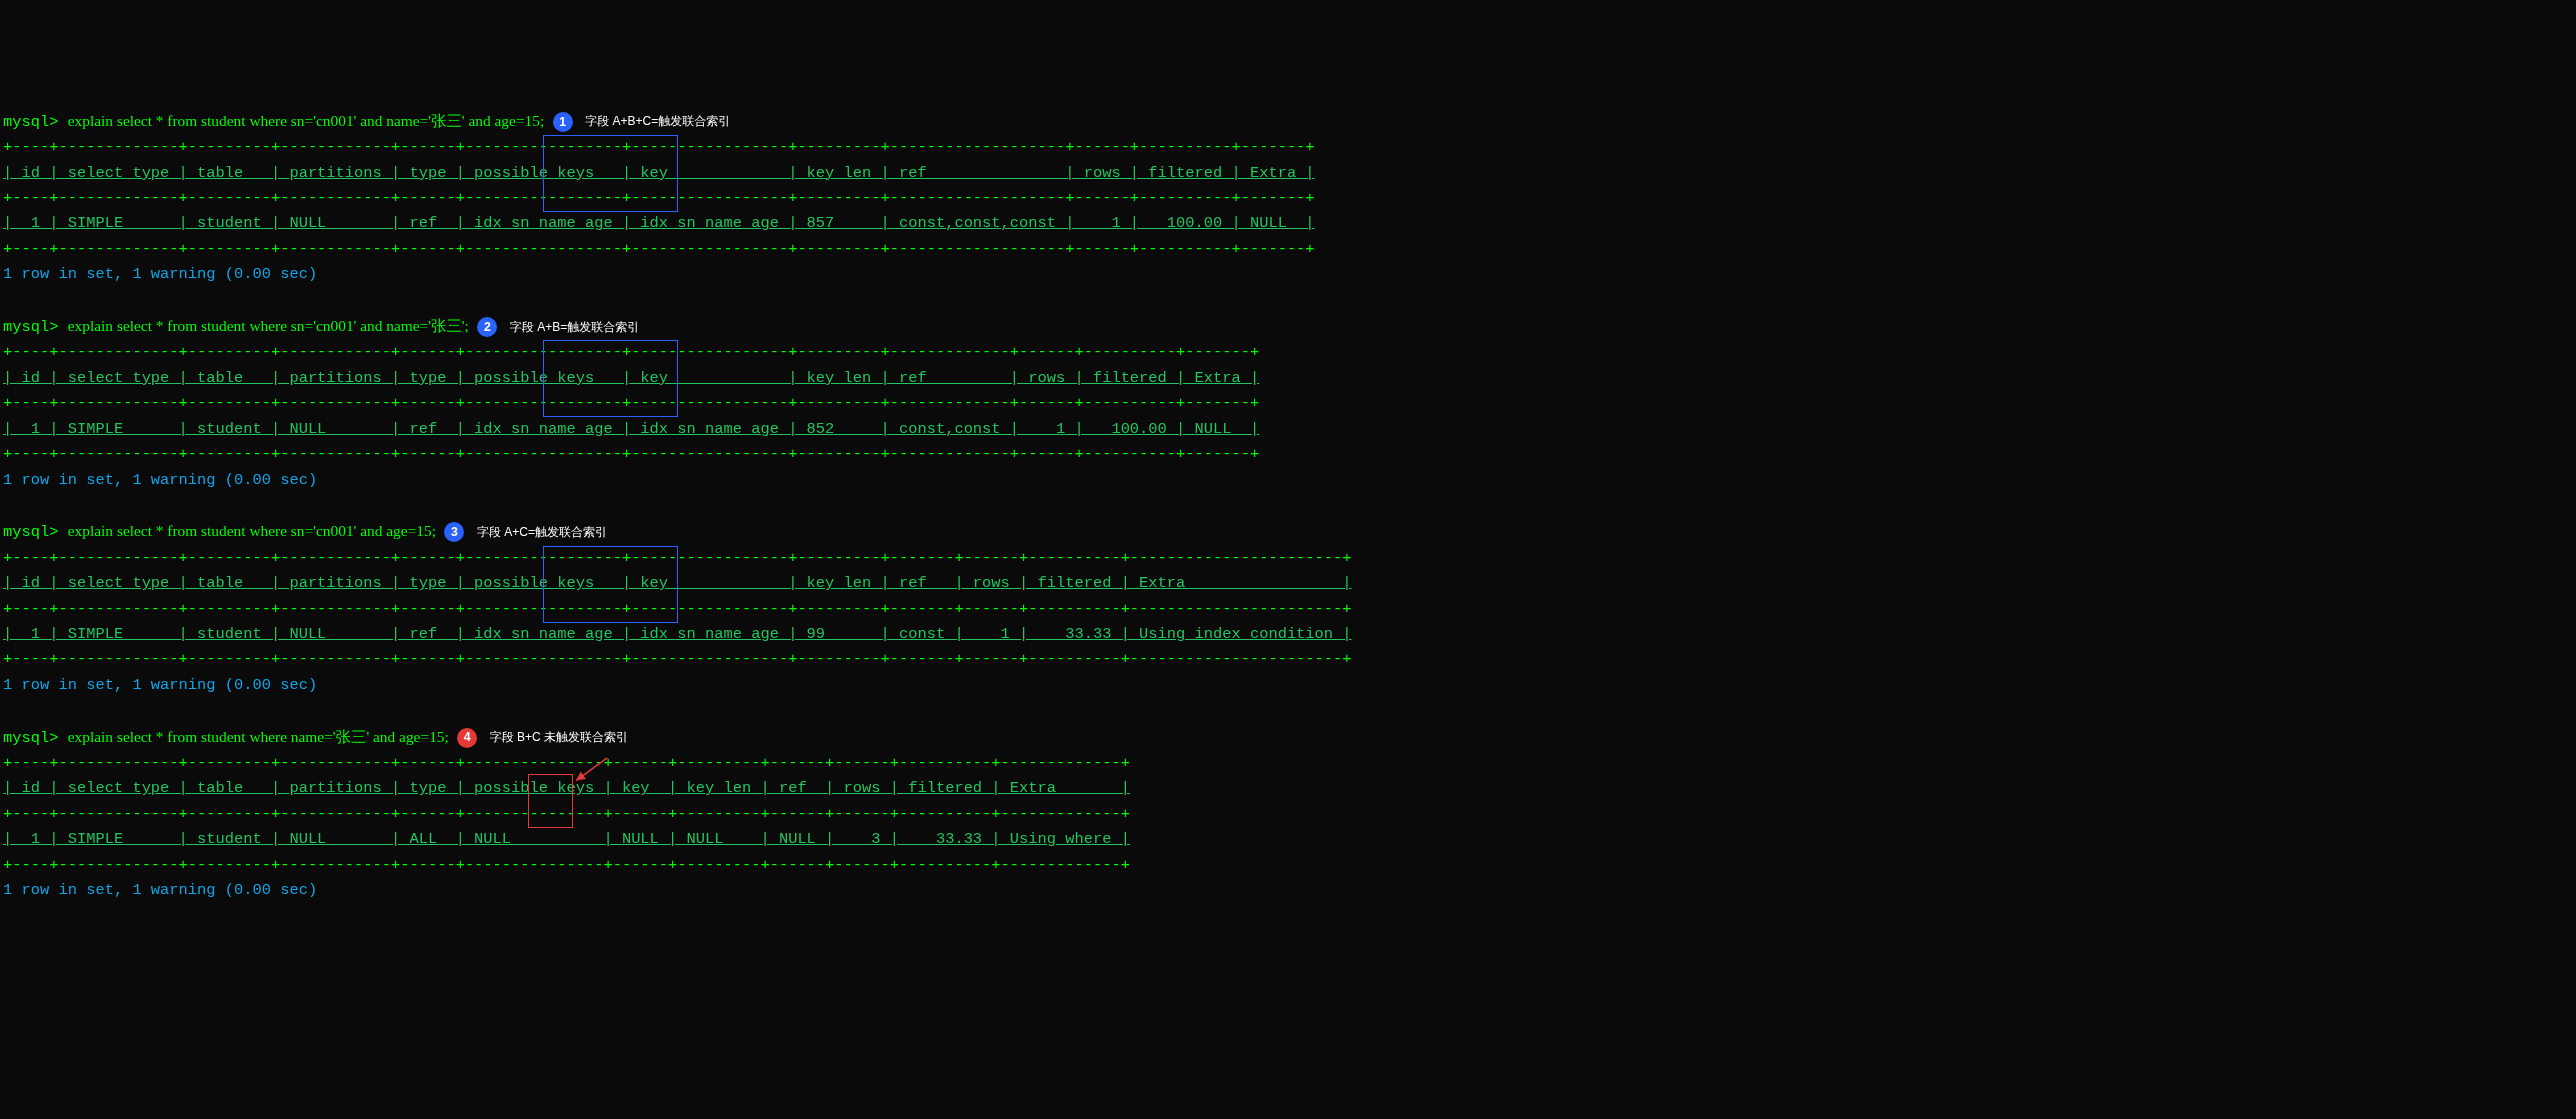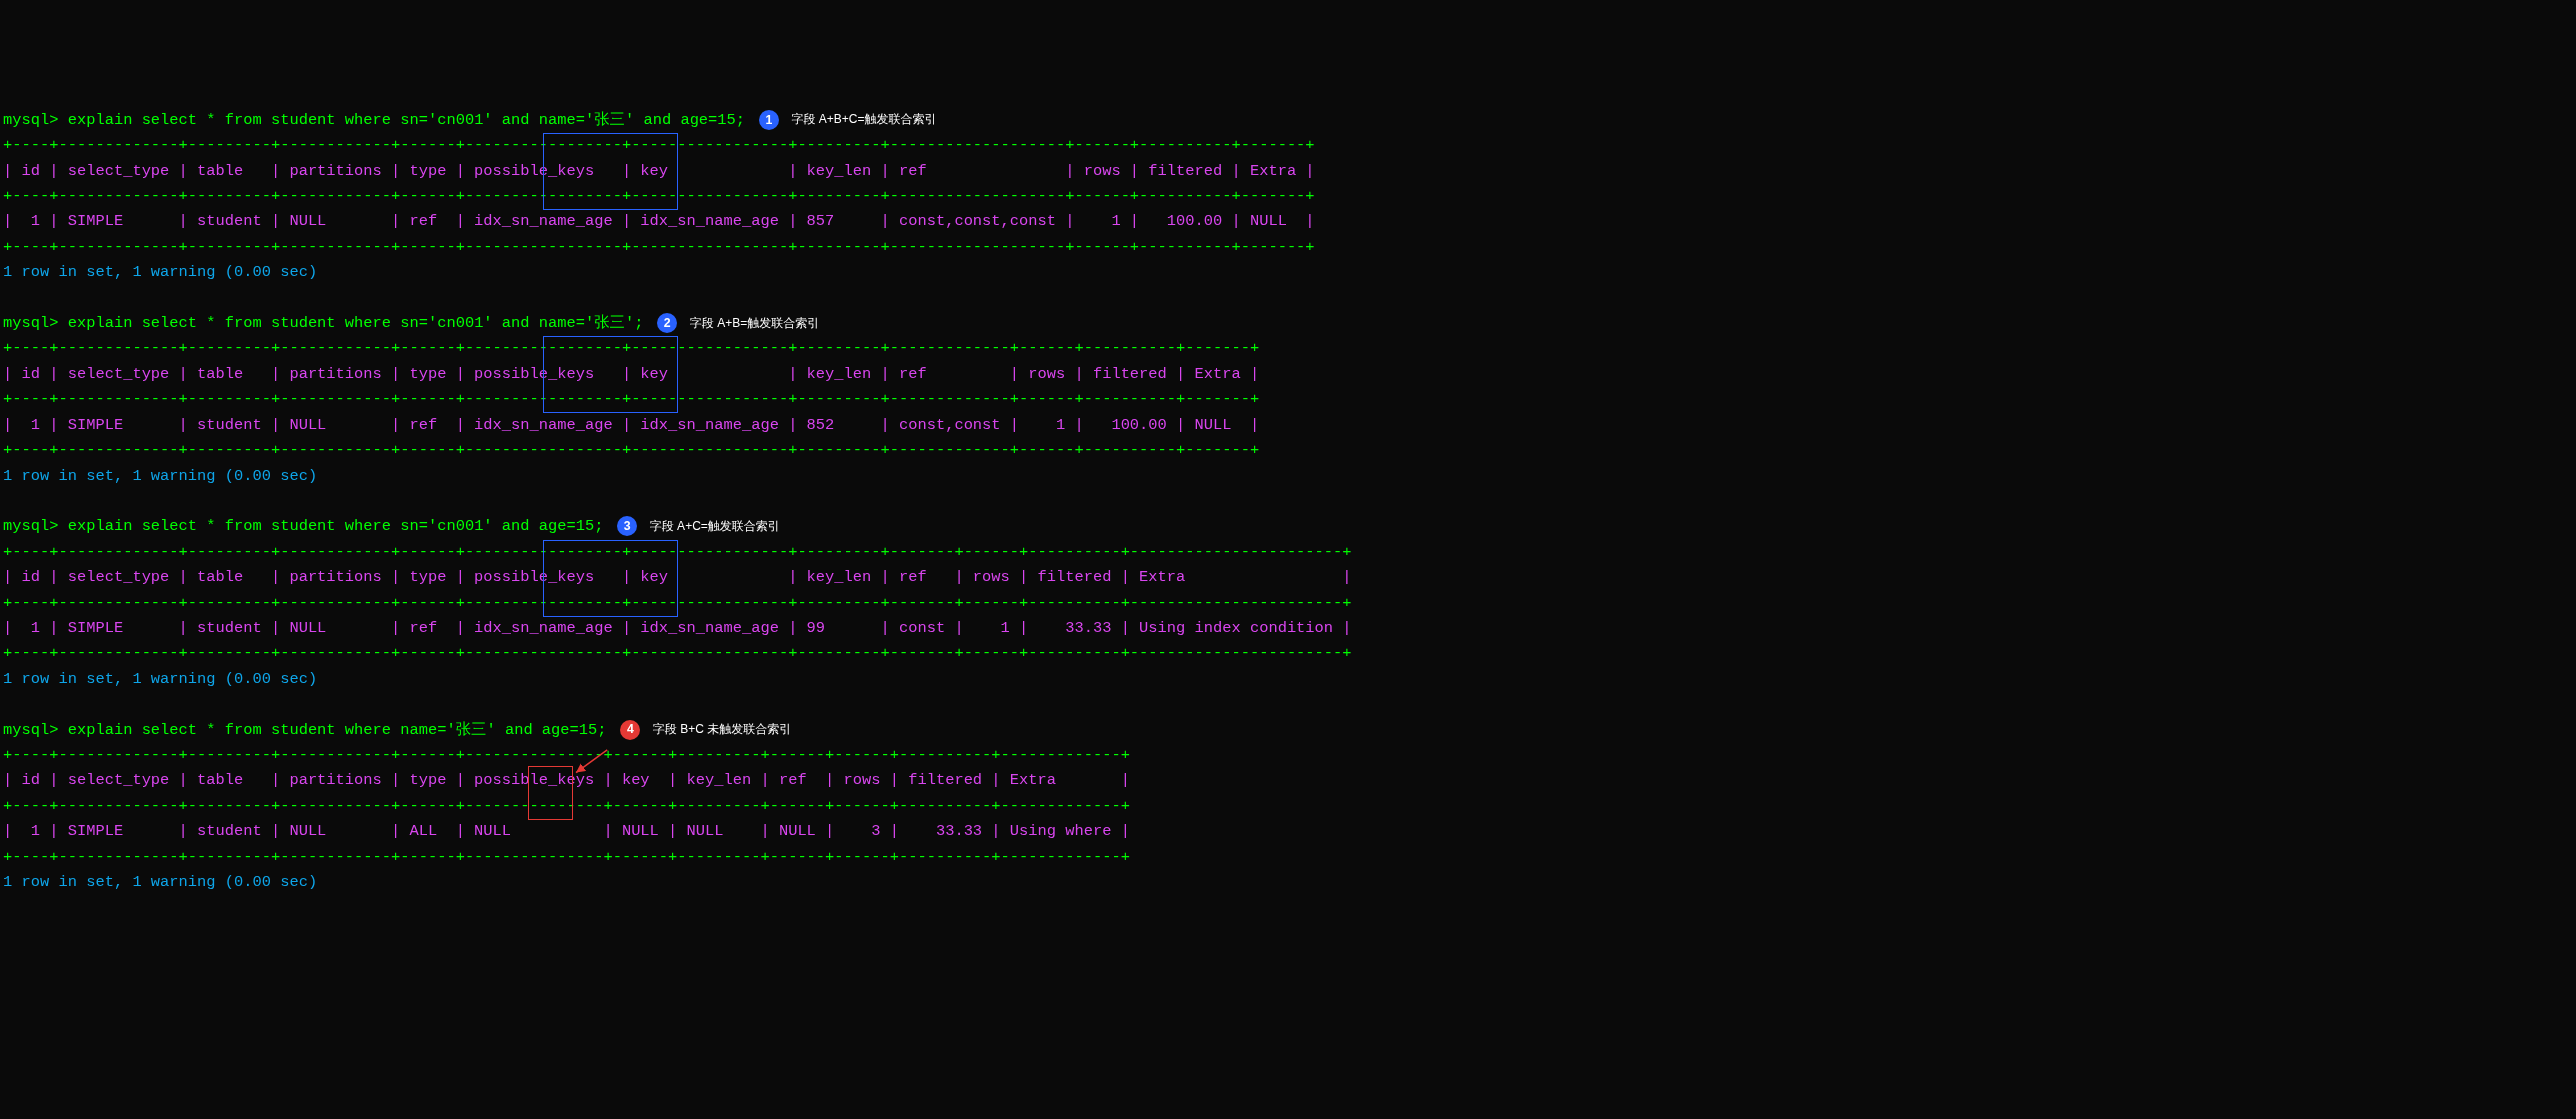--- a/index.html
+++ b/index.html
@@ -7,23 +7,23 @@
     background: #0a0a0a;
     color: #00ff00;
     font-family: 'Courier New', Consolas, monospace;
     font-size: 15.4px;
     line-height: 1.65;
     padding: 6.2px 3.1px;
     white-space: pre;
     overflow-x: auto;
   }
   .prompt { color: #00ff00; font-family: Liberation Mono, monospace; }
-  .sql { color: #00ff00; }
+  .sql { color: #00ff00; font-family: Liberation Serif, serif; }
   .border-line { color: #00ff00; letter-spacing: 0; }
-  .row { color: #d946ef; }
+  .row { color: #22c55e; text-decoration: underline; }
   .result { color: #0ea5e9; }
 
   .badge {
     display: inline-flex;
     align-items: center;
     justify-content: center;
     width: 20px;
     height: 20px;
     border-radius: 50%;
     background: #2962ff;

